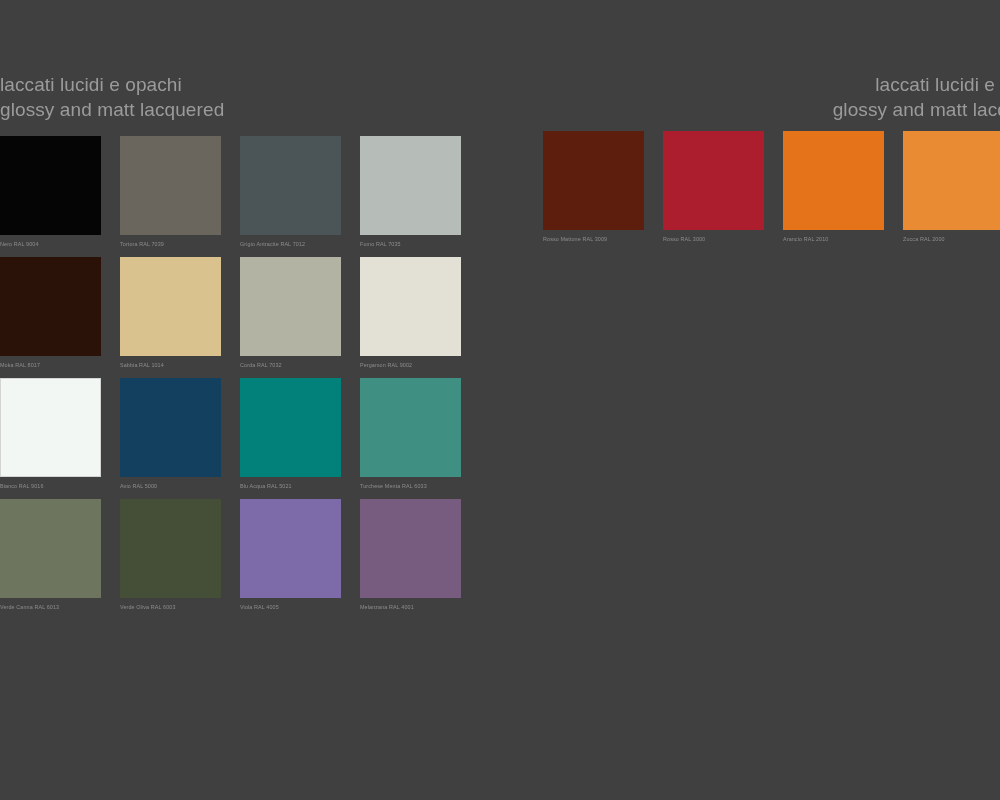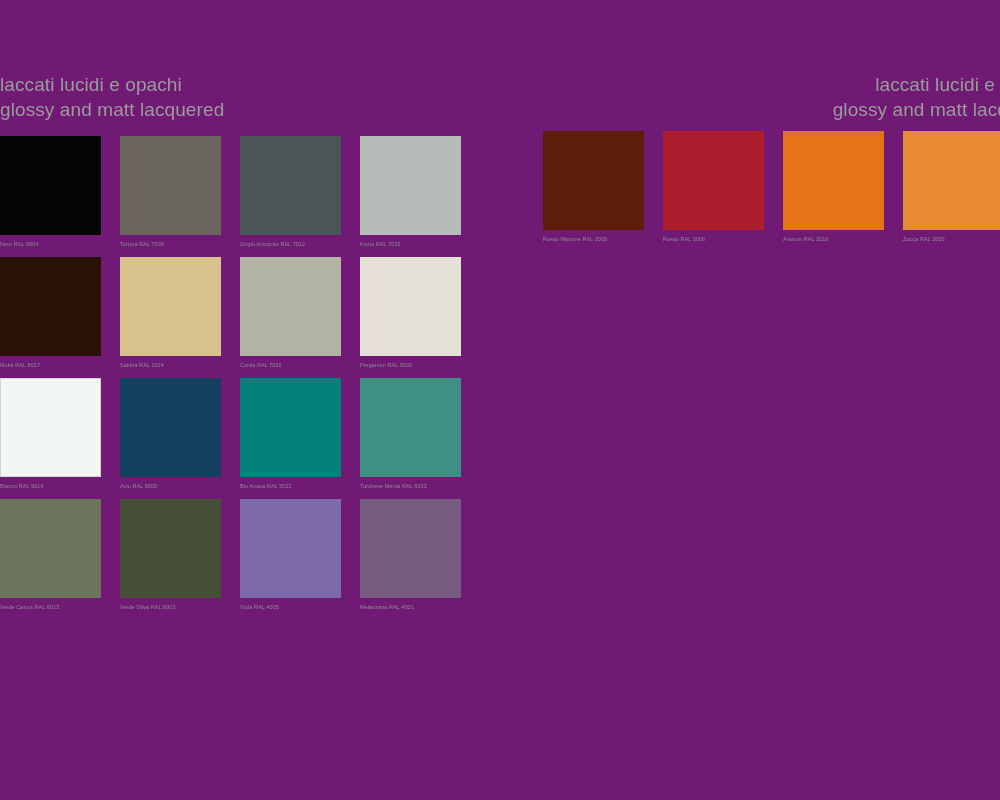--- a/index.html
+++ b/index.html
@@ -12,21 +12,21 @@
   }
   body {
     font-family: "Liberation Sans", sans-serif;
     -webkit-font-smoothing: antialiased;
   }
 
   #page {
     position: relative;
     width: 1000px;
     height: 800px;
-    background: #701a75;
+    background: #404040;
   }
 
   
   .panel {
     position: absolute;
     top: 0;
     height: 800px;
   }
   
   #panel-left {

